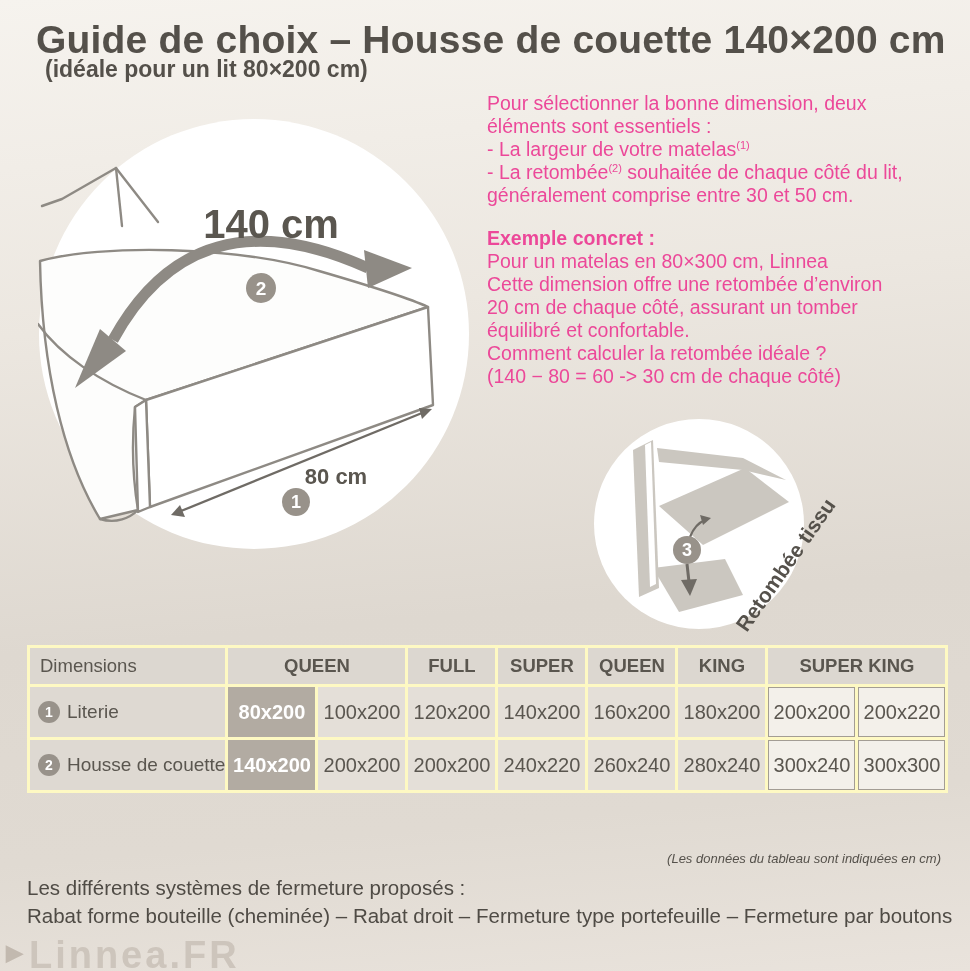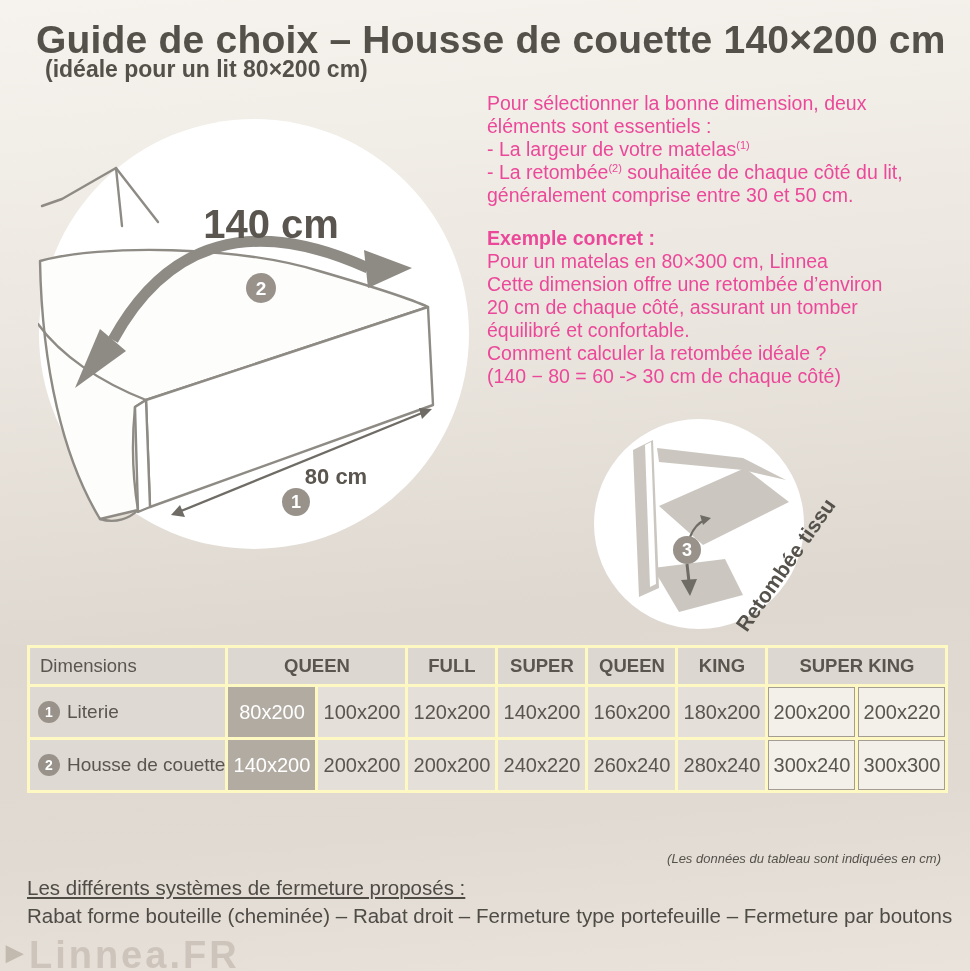--- a/index.html
+++ b/index.html
@@ -19,26 +19,26 @@
   .bed-illu{left:38px;top:118px;}
   .drop-illu{left:593px;top:418px;}
   .drop-label{left:741px;top:617px;transform:rotate(-55deg);transform-origin:0 50%;
     font-size:21px;font-weight:bold;color:#55514b;white-space:nowrap;}
   
   .size-table{left:27px;top:645px;border-collapse:separate;border-spacing:3px;background:#fef9c3;}
   .size-table th{height:36px;font-size:18.5px;font-weight:600;color:#5a564f;background:#dcd7d0;padding:0;}
   .size-table th.dim-head{font-weight:400;text-align:left;padding-left:10px;}
   .size-table td{height:48px;font-size:20px;color:#5a564f;background:#e4dfd8;text-align:center;padding:0;}
   .size-table td.label-cell{background:#ded9d2;text-align:left;padding-left:8px;font-size:19px;white-space:nowrap;}
-  .size-table td.hl{background:#b2aba2;color:#ffffff;font-weight:normal;}
+  .size-table td.hl{background:#b2aba2;color:#ffffff;font-weight:bold;}
   .size-table td.lite{background:#f3f0ea;border:1px solid #a39d94;}
   .badge{display:inline-flex;width:22px;height:22px;border-radius:50%;background:#98928a;color:#fff;
     font-size:14px;font-weight:bold;align-items:center;justify-content:center;margin-right:7px;vertical-align:middle;}
   .table-note{left:27px;top:851px;width:914px;text-align:right;font-style:italic;font-size:13px;color:#55514b;}
-  .closures-heading{left:27px;top:876px;font-size:20.5px;text-decoration:underline;color:#4f4b45;}
+  .closures-heading{left:27px;top:876px;font-size:20.5px;color:#4f4b45;}
   .closures-list{left:27px;top:904px;font-size:20.5px;width:935px;color:#4f4b45;}
   .watermark{left:6px;top:934px;font-size:38px;font-weight:bold;color:#cdc5bc;letter-spacing:3px;}
   .watermark .tri{font-size:22px;color:#c2b9af;vertical-align:8px;letter-spacing:0;margin-right:6px;}
 </style>
 </head>
 <body>
 
 <div class="abs page-title">Guide de choix – Housse de couette 140×200 cm</div>
 <div class="abs page-subtitle">(idéale pour un lit 80×200 cm)</div>
 

